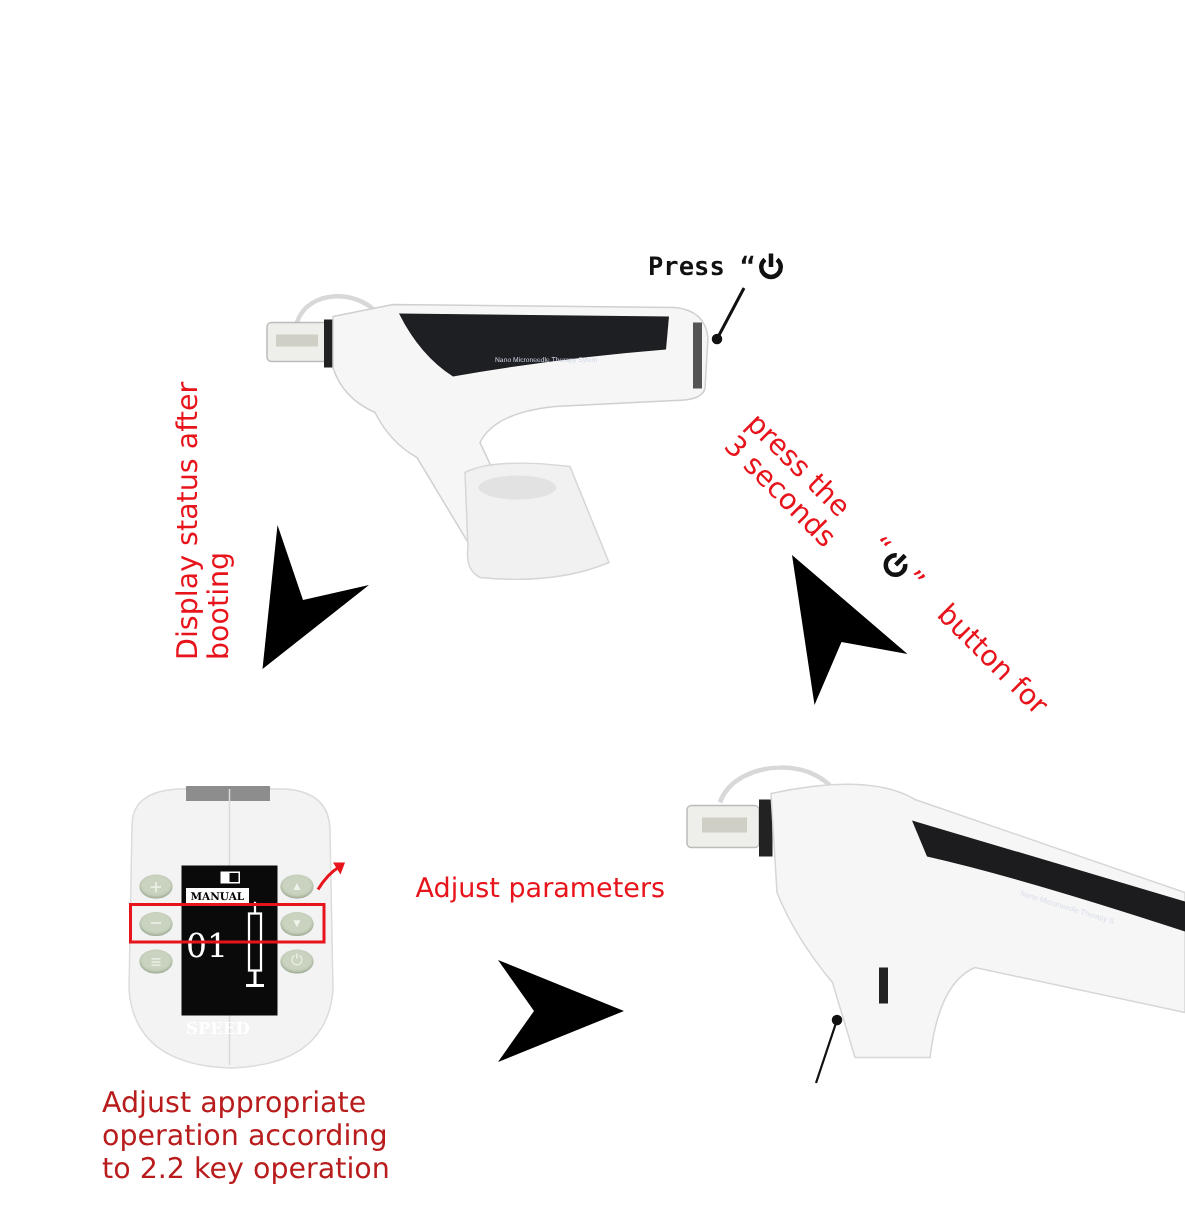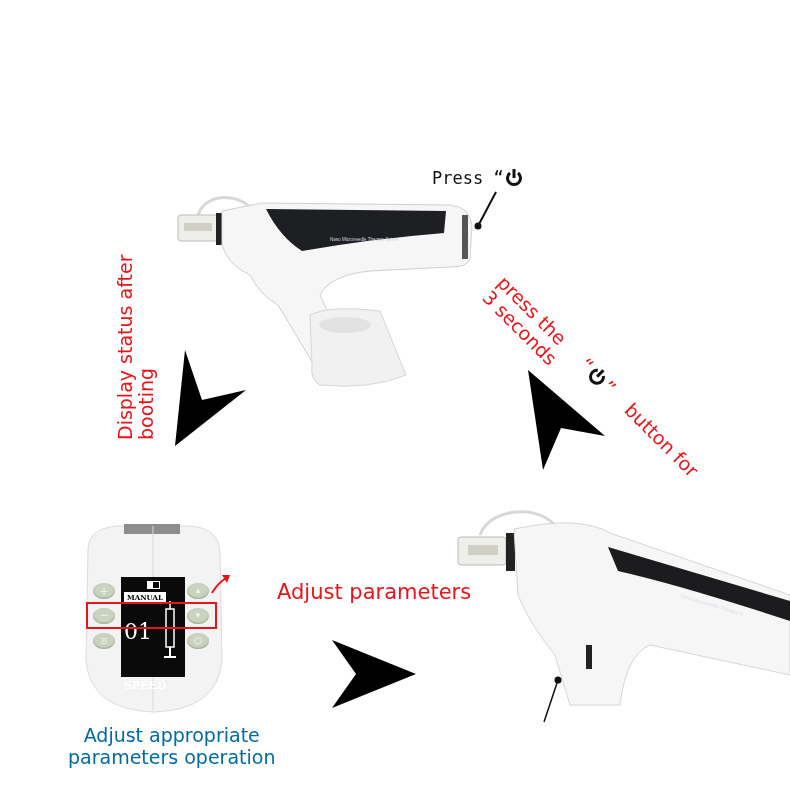--- a/index.html
+++ b/index.html
@@ -1,18 +1,18 @@
 <!DOCTYPE html>
 <html><head>
 <meta charset="utf-8">
 <style>
   html, body { margin: 0; padding: 0; background: #ffffff; }
   body { width: 790px; height: 805px; position: relative; overflow: hidden; font-family: "Liberation Sans", sans-serif; }
   .abs { position: absolute; }
-  .mono { font-family: "DejaVu Sans Mono", "Liberation Mono", monospace; color: #111; }
+  .mono { font-family: "DejaVu Sans Mono", "Liberation Mono", monospace; color: #111; font-weight: bold; }
   .red { color: #e8141c; font-family: "DejaVu Sans", "Liberation Sans", sans-serif; }
   .black-sans { color: #111; font-family: "DejaVu Sans", "Liberation Sans", sans-serif; }
   svg { display: block; }
 </style>
 </head>
 <body>
 
 <div class="abs" style="left:170px; top:185px; width:320px; height:210px;">
   <svg width="320" height="210" viewBox="0 0 320 210">
 
@@ -131,26 +131,27 @@
   </div>
 
 <div class="abs" style="left:86px; top:602px; width:127px; height:23px; border:2px solid #e8141c;"></div>
 <div class="abs" style="left:210px; top:573px; width:22px; height:22px;">
   <svg width="22" height="22">
       <path d="M2 20 Q 8 10 16 5" stroke="#e8141c" stroke-width="2" fill="none"></path>
       <polygon points="12,2 20,2 17,10" fill="#e8141c"></polygon>
     </svg>
 </div>
 
-<div class="abs black-sans" style="left:68px; top:724px; font-size:19px; line-height:22px; color:#0369a1;text-align:center;">
+<div class="abs black-sans" style="left:68px; top:724px; font-size:19px; line-height:22px; color:#b91c1c;">
   <div>Adjust appropriate</div>
-  <div>parameters operation</div>
+  <div>operation according</div>
+  <div>to 2.2 key operation</div>
 </div>
 
-<div class="abs red" style="left:277px; top:582px; font-size:21px; line-height:21px; white-space:nowrap;">
+<div class="abs red" style="left:277px; top:582px; font-size:18px; line-height:21px; white-space:nowrap;">
   <div>Adjust parameters</div>
 </div>
 <div class="abs" style="left:330px; top:638px; width:90px; height:72px;">
   <svg width="90" height="72" viewBox="0 0 90 72">
       <polygon points="2,2 86,36 2,70 26,36" fill="#000"></polygon>
     </svg>
 </div>
 
 <div class="abs" style="left:450px; top:505px; width:340px; height:210px;">
   <svg width="340" height="210" viewBox="0 0 340 210">

